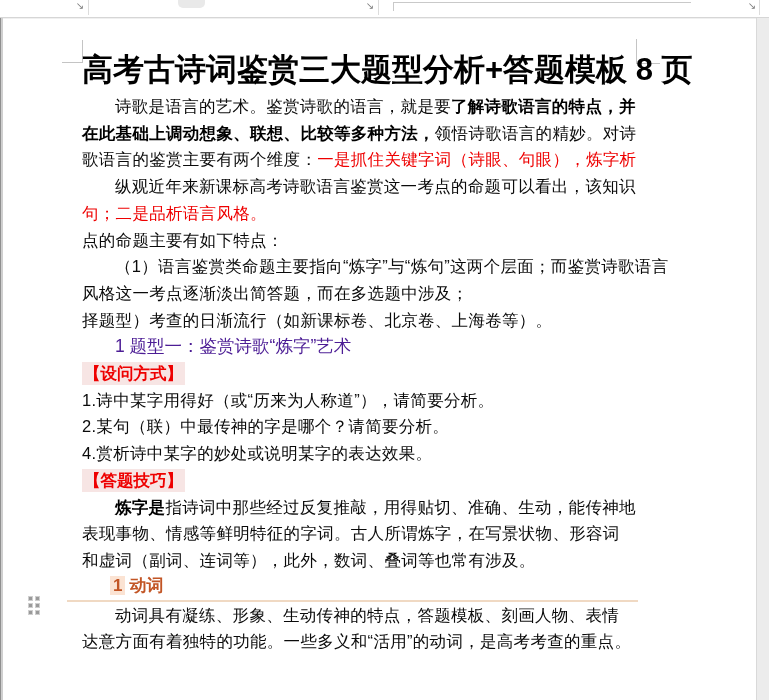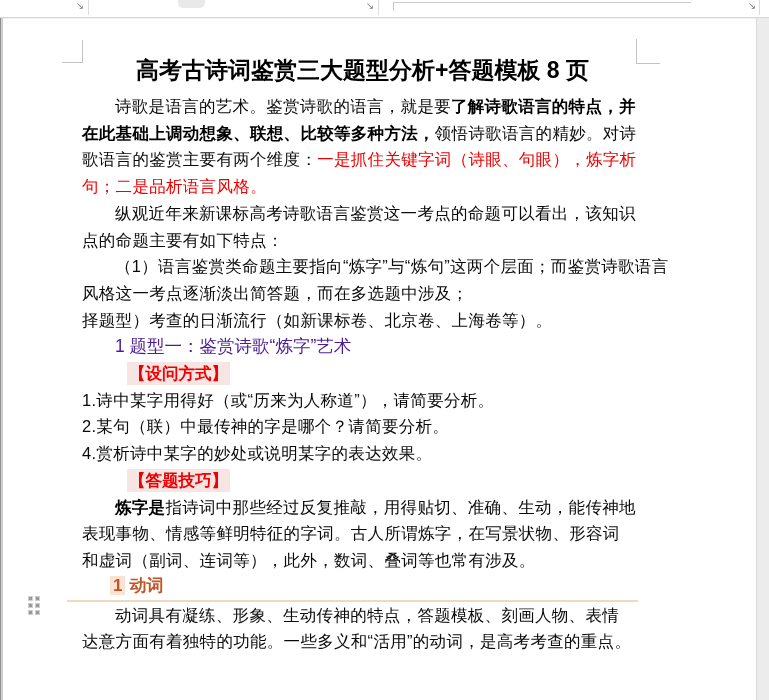--- a/index.html
+++ b/index.html
@@ -26,31 +26,31 @@
   .page{position:absolute;top:1px;left:3px;width:753px;height:681px;background:#ffffff;}
   
   .crop-left{position:absolute;left:59px;top:21px;width:20px;height:22px;border-right:1px solid #c4c4c4;border-bottom:1px solid #c4c4c4;}
   .crop-right{position:absolute;left:633px;top:20px;width:23px;height:24px;border-left:1px solid #c4c4c4;border-bottom:1px solid #c4c4c4;}
   
   .drag-handle{position:absolute;left:26px;top:578px;width:11px;height:18px;display:grid;grid-template-columns:3px 3px;grid-template-rows:3px 3px 3px;gap:4px;cursor:grab;}
   .drag-handle i{background:#9a9a9a;outline:1px solid #cfcfcf;}
   
   .content{position:absolute;left:79px;top:0;width:561px;}
   .doc-title{
-    margin:36px 0 8px;font-size:23px;font-weight:bold;line-height:30px;
+    margin:36px 0 8px;font-size:31px;font-weight:bold;line-height:30px;
     text-align:center;white-space:nowrap;color:#000;
   }
   .line{font-size:16.5px;line-height:26.7px;letter-spacing:0.3px;white-space:nowrap;color:#0a0a0a;}
   .line.ind{padding-left:33px;}
   .b{font-weight:bold;color:#000;}
   .r{color:var(--red-text,#ff0000);text-align:center;}
   .h1{font-size:17.5px;font-weight:normal;line-height:26.7px;padding-left:33px;white-space:nowrap;color:#4c1d95;}
   .tagline{line-height:26.7px;white-space:nowrap;}
   .tag{display:inline-block;background:var(--tag-bg,#f7e5e4);color:var(--red-text,#ff0000);
-    font-weight:bold;font-size:16.5px;line-height:21px;padding:1px 2px;vertical-align:middle;margin-left:45px;}
+    font-weight:bold;font-size:16.5px;line-height:21px;padding:1px 2px;vertical-align:middle;}
   .h2{
     box-sizing:border-box;margin-left:-15px;width:571px;
     padding:1px 0 3px 43px;line-height:22px;font-size:17px;font-weight:bold;
     color:var(--h2-color,#c25525);border-bottom:2px solid var(--h2-rule,#f0d9c3);
     white-space:nowrap;
   }
   .h2num{background:var(--h2-num-bg,#fbe3d3);padding:0 3px;margin-right:4px;}
 </style>
 </head>
 <body>
@@ -80,22 +80,22 @@
         <i></i>
         <i></i>
         <i></i>
     </div>
 
     <div class="content">
         <div class="doc-title">高考古诗词鉴赏三大题型分析+答题模板 8 页</div>
         <div class="line ind"><span>诗歌是语言的艺术。鉴赏诗歌的语言，就是要</span><span class="b ">了解诗歌语言的特点，并</span></div>
         <div class="line"><span class="b ">在此基础上调动想象、联想、比较等多种方法，</span><span>领悟诗歌语言的精妙。对诗</span></div>
         <div class="line"><span>歌语言的鉴赏主要有两个维度：</span><span class="r">一是抓住关键字词（诗眼、句眼），炼字析</span></div>
+        <div class="line ind"><span>纵观近年来新课标高考诗歌语言鉴赏这一考点的命题可以看出，该知识</span></div>
         <div class="line"><span class="r">句；二是品析语言风格。</span></div>
-        <div class="line ind"><span>纵观近年来新课标高考诗歌语言鉴赏这一考点的命题可以看出，该知识</span></div>
         <div class="line"><span>点的命题主要有如下特点：</span></div>
         <div class="line ind"><span>（1）语言鉴赏类命题主要指向“炼字”与“炼句”这两个层面；而鉴赏诗歌语言</span></div>
         <div class="line"><span>风格这一考点逐渐淡出简答题，而在多选题中涉及；</span></div>
         <div class="line"><span>择题型）考查的日渐流行（如新课标卷、北京卷、上海卷等）。</span></div>
         <div class="h1">1 题型一：鉴赏诗歌“炼字”艺术</div>
         <div class="tagline"><span class="tag">【设问方式】</span></div>
         <div class="line"><span>1.诗中某字用得好（或“历来为人称道”），请简要分析。</span></div>
         <div class="line"><span>2.某句（联）中最传神的字是哪个？请简要分析。</span></div>
         <div class="line"><span>4.赏析诗中某字的妙处或说明某字的表达效果。</span></div>
         <div class="tagline"><span class="tag">【答题技巧】</span></div>

